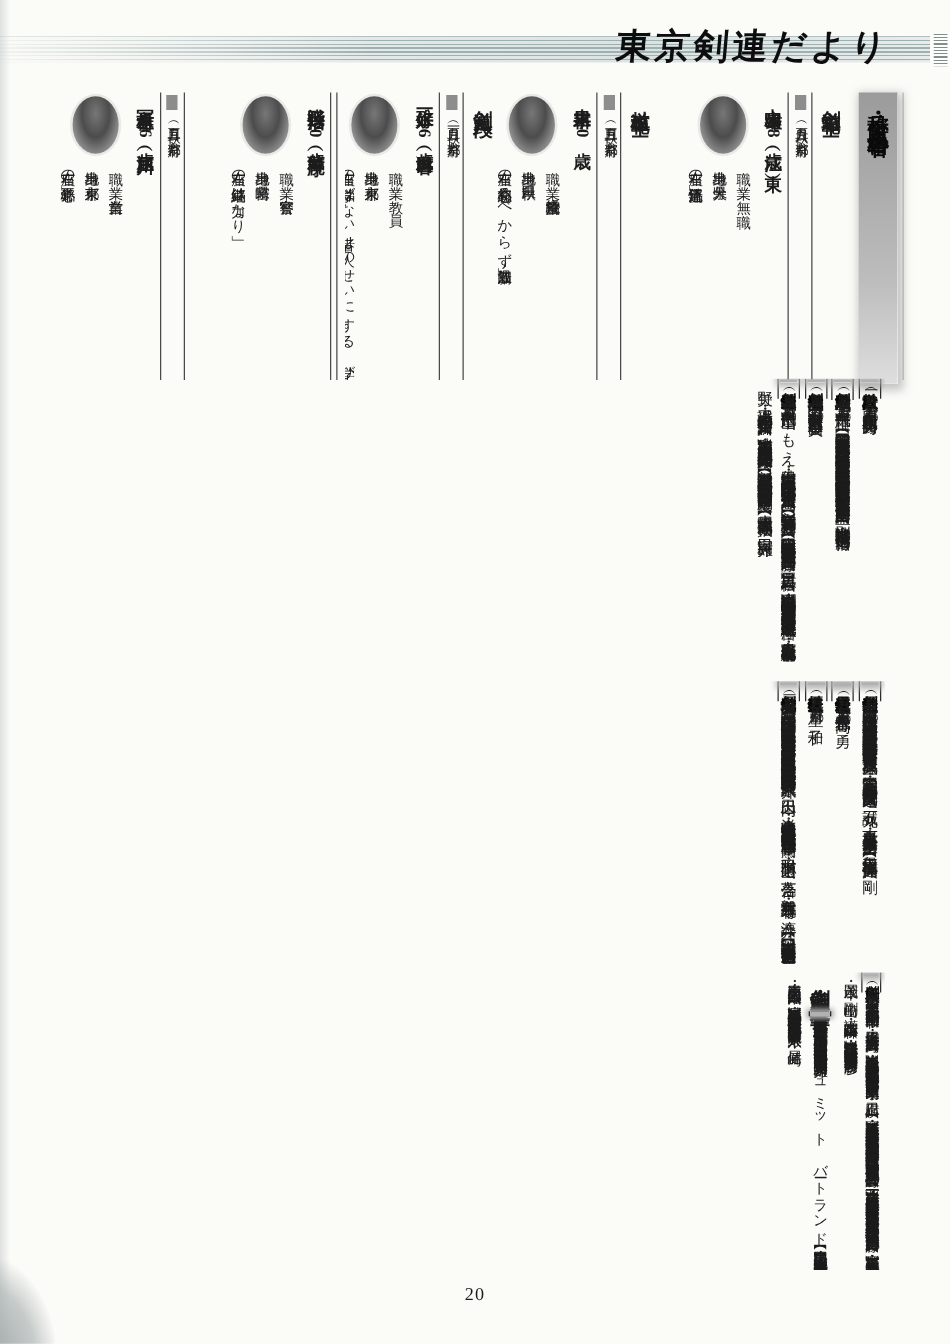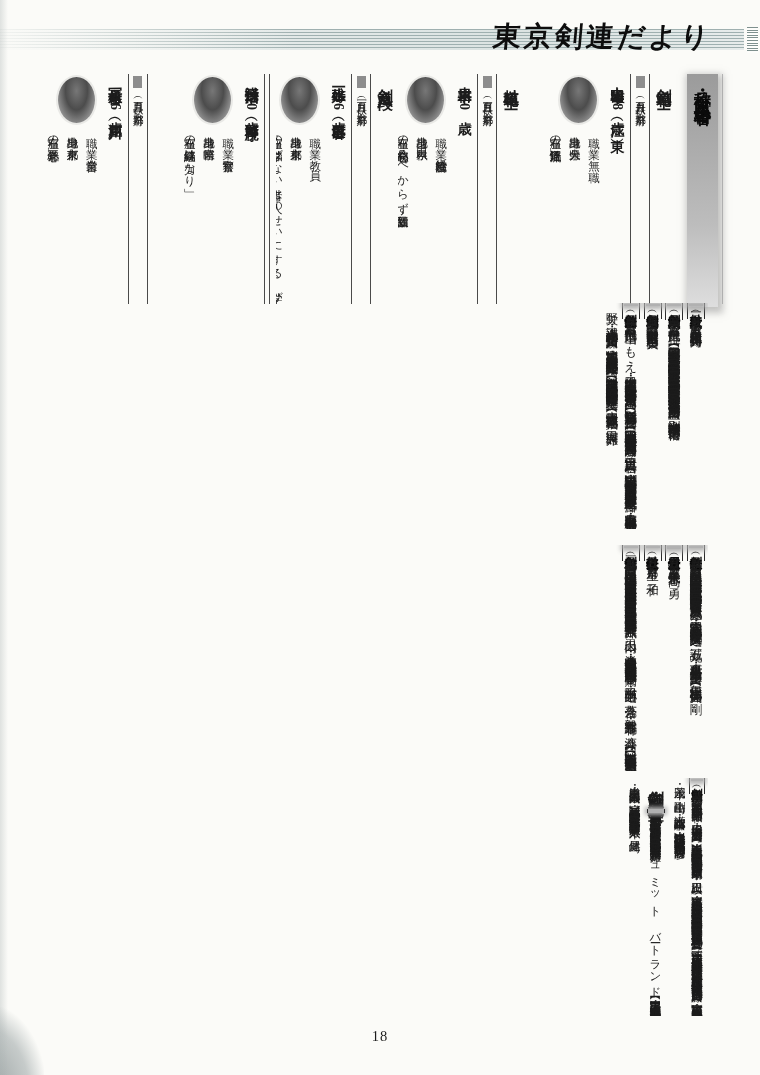--- a/index.html
+++ b/index.html
@@ -189,16 +189,16 @@
     <p class="section"><span class="sec-title"><span class="sec-head">居合道錬士</span><span class="sec-date">（五月三日 於 京都府）</span></span><span class="sec-names">青木千代子・高野　勇</span></p>
     <p class="section"><span class="sec-title"><span class="sec-head">杖道錬士</span><span class="sec-date">（五月三日 於 京都府）</span></span><span class="sec-names">星　和子</span></p>
     <p class="section"><span class="sec-title"><span class="sec-head">剣道七段</span><span class="sec-date">（五月十一日 於 愛知県）</span></span><span class="sec-names">【千代田】板垣博樹【中央】清水隆一【台東】國井啓一【中野】國安則光【渋谷】森信啓太【世田谷】赤星有一・田中芳樹・山本博史【港】江口忠俊・川尻敏夫【大田】大巻直人【北】根本良夫【荒川】大導寺正美【練馬】中園賢一【西東京】武井　忍・内田　洋・金井俊夫・水野俊明・掛水宣房・羽賀義廣・沼尻素光【警視庁】藤田和幸・高鷲　強・村田尚之・山下　亮・落合　毅・宇井秀三・有馬　淳・今井　勝【自衛隊】森下拓美【学連剣】吉田臣吾・初見　明</span></p>
   </div>
 
   <div class="band" id="band3">
     <p class="section"><span class="sec-title"><span class="sec-head">剣道六段</span><span class="sec-date">（五月十二日 於 愛知県）</span></span><span class="sec-names">【千代田】小森新一郎・岡部英幸・和田　修・坂田則子・渡邊泰男・高野　裕【中央】大久保嘉啓・鈴木謙吾・大津隆昭【江東】田代嘉明【新宿】佐々木邦之・斉藤博之【中野】大重史朗・田中　忍・横田　實【渋谷】髙橋重貴・山田光洋・岡村正彦・塩澤好久【世田谷】鈴木和夫【大田】関谷寬人・石川哲範・坪井陽一【豊島】阿部成一【荒川】山口修一郎【板橋】原美也子【練馬】小林和彦・佐野　功【西東京】高橋雄一郎・佐野正行・船谷幸子・村田希郎・采澤穂積・伊藤正巳・大津正裕・川井田義幸・志村雅美・緑川嘉一・山澄正康・徳永義博・江川克弘・髙畠則行・藤田　実【警視庁】松永知己・渡邉太一朗・貝村　茂・岡本　剛・山崎　護・山本智晴・小林　崇【法務】小川哲史・渡邊繁太・秋田俊英【消防庁】伊藤正彦・竹内勝彦</span></p>
     <p class="section"><span class="exam-title">剣道四・五段審査会</span><span class="exam-date">（二月十七日 於 東京武道館）</span><span class="exam-subhead">五段合格者</span><span class="sec-names">【千代田】上田幸平・赤木大輔・佐竹康彰【中央】飯塚玲加・宮城嗣也・鎌田昌利・児玉清人【台東】関根亮太【文京】中川雄介・シュミット　バートランド【墨田】橋本敏純・金田祥典【江東】松坂輝夫・野本幸男【葛飾】黒田寛弘・小髙麻利子・吉田秀樹・逸見尚之・栗田喜三郎・飯沼　誠【江戸川】若林健吾・増田君枝・田島宏毅・仁科成英【足立】早舩啓介【新宿】瀧沢一子【中野】八木　健・尾崎</span></p>
   </div>
 
-  <div class="page-number">18</div>
+  <div class="page-number">20</div>
   <div class="page-curl"></div>
   <div class="left-edge"></div>
 </div>
 
 </body></html>

